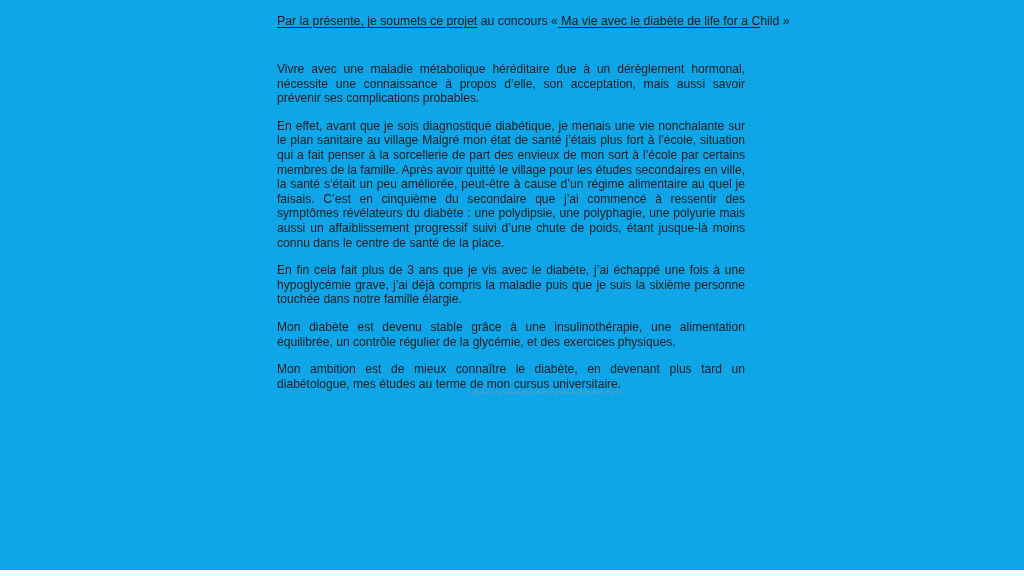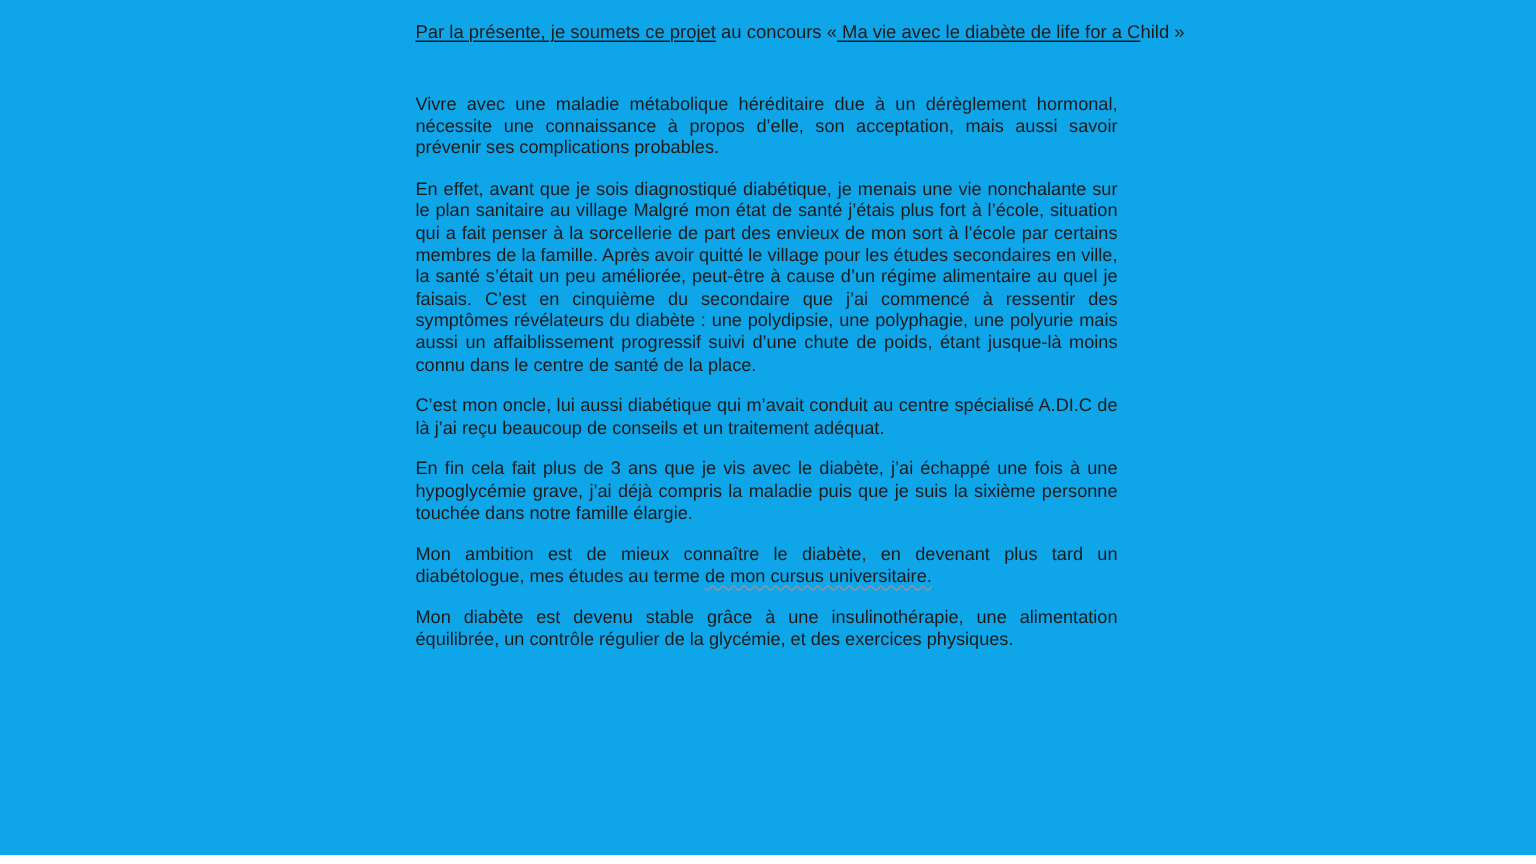--- a/index.html
+++ b/index.html
@@ -57,22 +57,21 @@
   <div class="text-column">
 
     <p class="doc-title"><span class="underlined">Par la présente, je soumets ce projet</span><span> au concours «</span><span class="underlined"> Ma vie avec le diabète de life for a C</span><span>hild »</span></p>
 
     <p class="para">Vivre avec une maladie métabolique héréditaire due à un dérèglement hormonal, nécessite une connaissance à propos d’elle, son acceptation, mais aussi savoir prévenir ses complications probables.</p>
 
     <p class="para">En effet, avant que je sois diagnostiqué diabétique, je menais une vie nonchalante sur le plan sanitaire au village Malgré mon état de santé j’étais plus fort à l’école, situation qui a fait penser à la sorcellerie de part des envieux de mon sort à l’école par certains membres de la famille. Après avoir quitté le village pour les études secondaires en ville, la santé s’était un peu améliorée, peut-être à cause d’un régime alimentaire au quel je faisais. C’est en cinquième du secondaire que j’ai commencé à ressentir des symptômes révélateurs du diabète : une polydipsie, une polyphagie, une polyurie mais aussi un affaiblissement progressif suivi d’une chute de poids, étant jusque-là moins connu dans le centre de santé de la place.</p>
 
 
 
-    <p class="para">C’est mon oncle, lui aussi diabétique qui m’avait conduit au centre spécialisé A.DI.C de là j’ai reçu beaucoup de conseils et un traitement adéquat.</p>
 
     <p class="para">En fin cela fait plus de 3 ans que je vis avec le diabète, j’ai échappé une fois à une hypoglycémie grave, j’ai déjà compris la maladie puis que je suis la sixième personne touchée dans notre famille élargie.</p>
 
+    <p class="para">Mon diabète est devenu stable grâce à une insulinothérapie, une alimentation équilibrée, un contrôle régulier de la glycémie, et des exercices physiques.</p>
+
     <p class="para"><span>Mon ambition est de mieux connaître le diabète, en devenant plus tard un diabétologue, mes études au terme </span><span class="wavy">de mon cursus universitaire.</span></p>
-
-    <p class="para">Mon diabète est devenu stable grâce à une insulinothérapie, une alimentation équilibrée, un contrôle régulier de la glycémie, et des exercices physiques.</p>
 
   </div>
 </div>
 
 </body></html>

